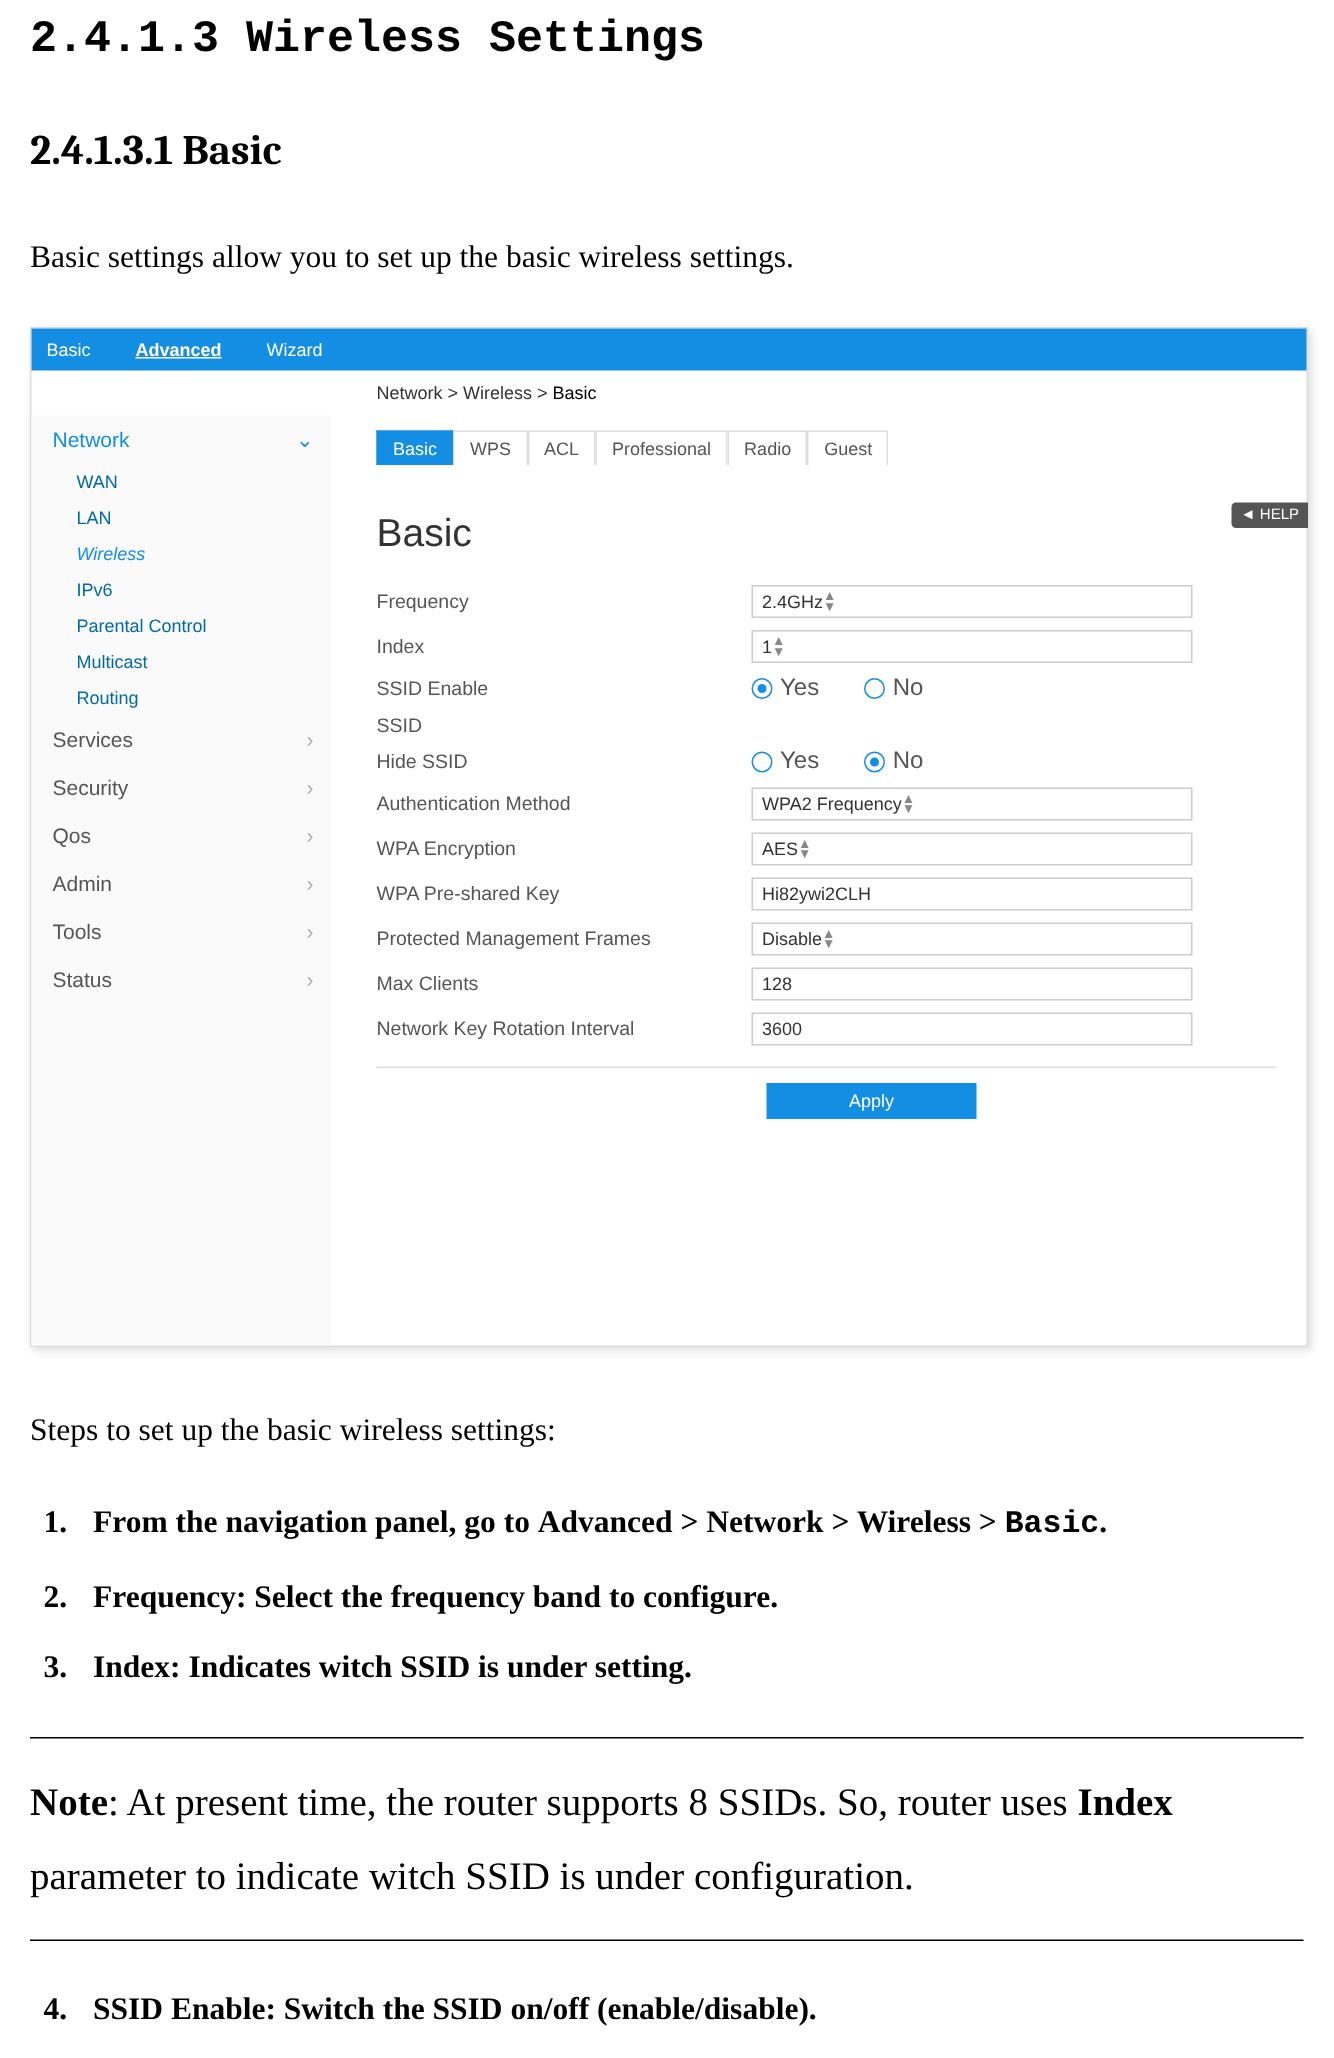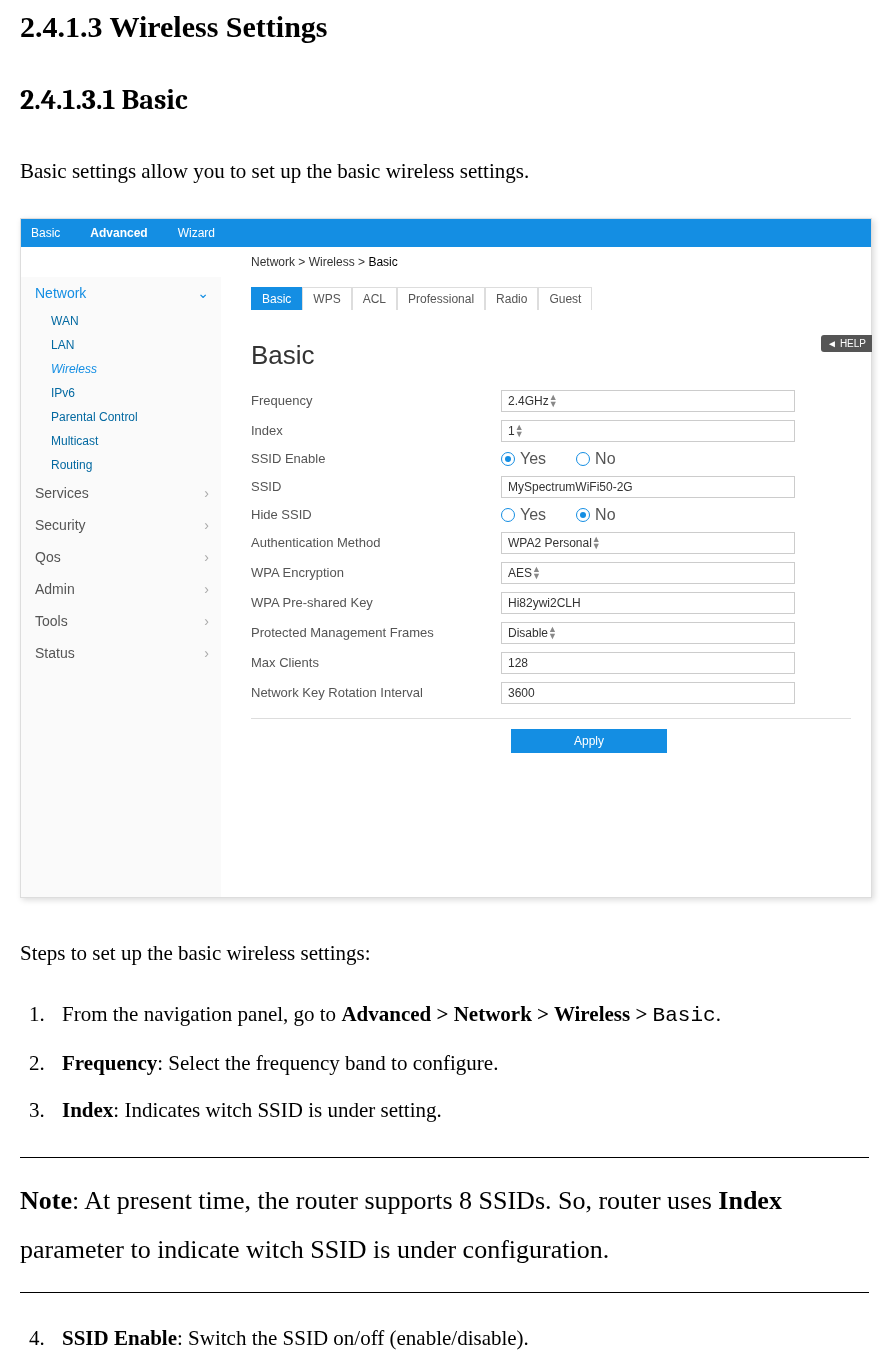--- a/index.html
+++ b/index.html
@@ -7,21 +7,21 @@
     padding: 0;
     font-family: "Times New Roman", Times, serif;
     color: #000;
     background: #fff;
     width: 889px;
   }
   .page {
     padding: 0 20px 40px 20px;
   }
   h1.section {
-    font-family: Liberation Serif, serif;
+    font-family: Liberation Mono, monospace;
     font-weight: bold;
     font-size: 30px;
     margin: 10px 0 40px 0;
   }
   h2.subsection {
     font-family: Cambria, "Times New Roman", serif;
     font-weight: bold;
     font-size: 28px;
     margin: 0 0 40px 0;
   }
@@ -45,20 +45,21 @@
     padding: 0 10px;
     height: 28px;
     align-items: center;
     color: #fff;
   }
   .topnav span {
     margin-right: 30px;
     font-size: 12px;
   }
   .topnav .active {
+    text-decoration: underline;
     font-weight: bold;
   }
   .breadcrumb {
     padding: 8px 0 8px 230px;
     font-size: 12px;
     color: #333;
   }
   .breadcrumb .last { color: #000; }
   .router-body {
     display: flex;
@@ -165,21 +166,21 @@
     width: 6px; height: 6px;
     background: #148ee3;
     border-radius: 50%;
   }
   .hr { border-top: 1px solid #ddd; margin: 10px 0; }
   .apply-btn {
     background: #148ee3;
     color: #fff;
     text-align: center;
     padding: 5px 0;
-    width: 156px;
+    width: 140px;
     margin: 0 0 0 260px;
     font-size: 12px;
   }
   .help-tab {
     position: absolute;
     right: -1px;
     top: 116px;
     background: #555;
     color: #fff;
     font-size: 10px;
@@ -192,20 +193,21 @@
 
   ol.steps {
     font-size: 21px;
     padding-left: 30px;
     margin: 10px 0 30px 0;
   }
   ol.steps li {
     padding-left: 12px;
     margin-bottom: 16px;
     line-height: 1.5;
+    font-weight: bold;
   }
   .mono { font-family: "Courier New", monospace; }
   .note-box {
     border-top: 1.5px solid #000;
     border-bottom: 1.5px solid #000;
     padding: 18px 0;
     margin: 20px 0 30px 0;
     font-size: 26px;
     line-height: 1.9;
   }
@@ -308,41 +310,38 @@
                 <span>Yes</span>
               </div>
             <div class="radio-opt">
                 <span class="rdot"></span>
                 <span>No</span>
               </div>
           </div>
         </div>
         <div class="form-row">
           <div class="form-label">SSID</div>
-          <div class="form-control input-mock">
-              <span>MySpectrumWiFi50-2G</span>
-            </div>
         </div>
         <div class="form-row">
           <div class="form-label">Hide SSID</div>
           <div class="form-control radio-group">
             <div class="radio-opt">
                 <span class="rdot"></span>
                 <span>Yes</span>
               </div>
             <div class="radio-opt">
                 <span class="rdot filled"></span>
                 <span>No</span>
               </div>
           </div>
         </div>
         <div class="form-row">
           <div class="form-label">Authentication Method</div>
           <div class="form-control select-mock">
-            <span>WPA2 Personal</span>
+            <span>WPA2 Frequency</span>
             <span class="sel-arrows">▲<br>▼</span>
           </div>
         </div>
         <div class="form-row">
           <div class="form-label">WPA Encryption</div>
           <div class="form-control select-mock">
             <span>AES</span>
             <span class="sel-arrows">▲<br>▼</span>
           </div>
         </div>

